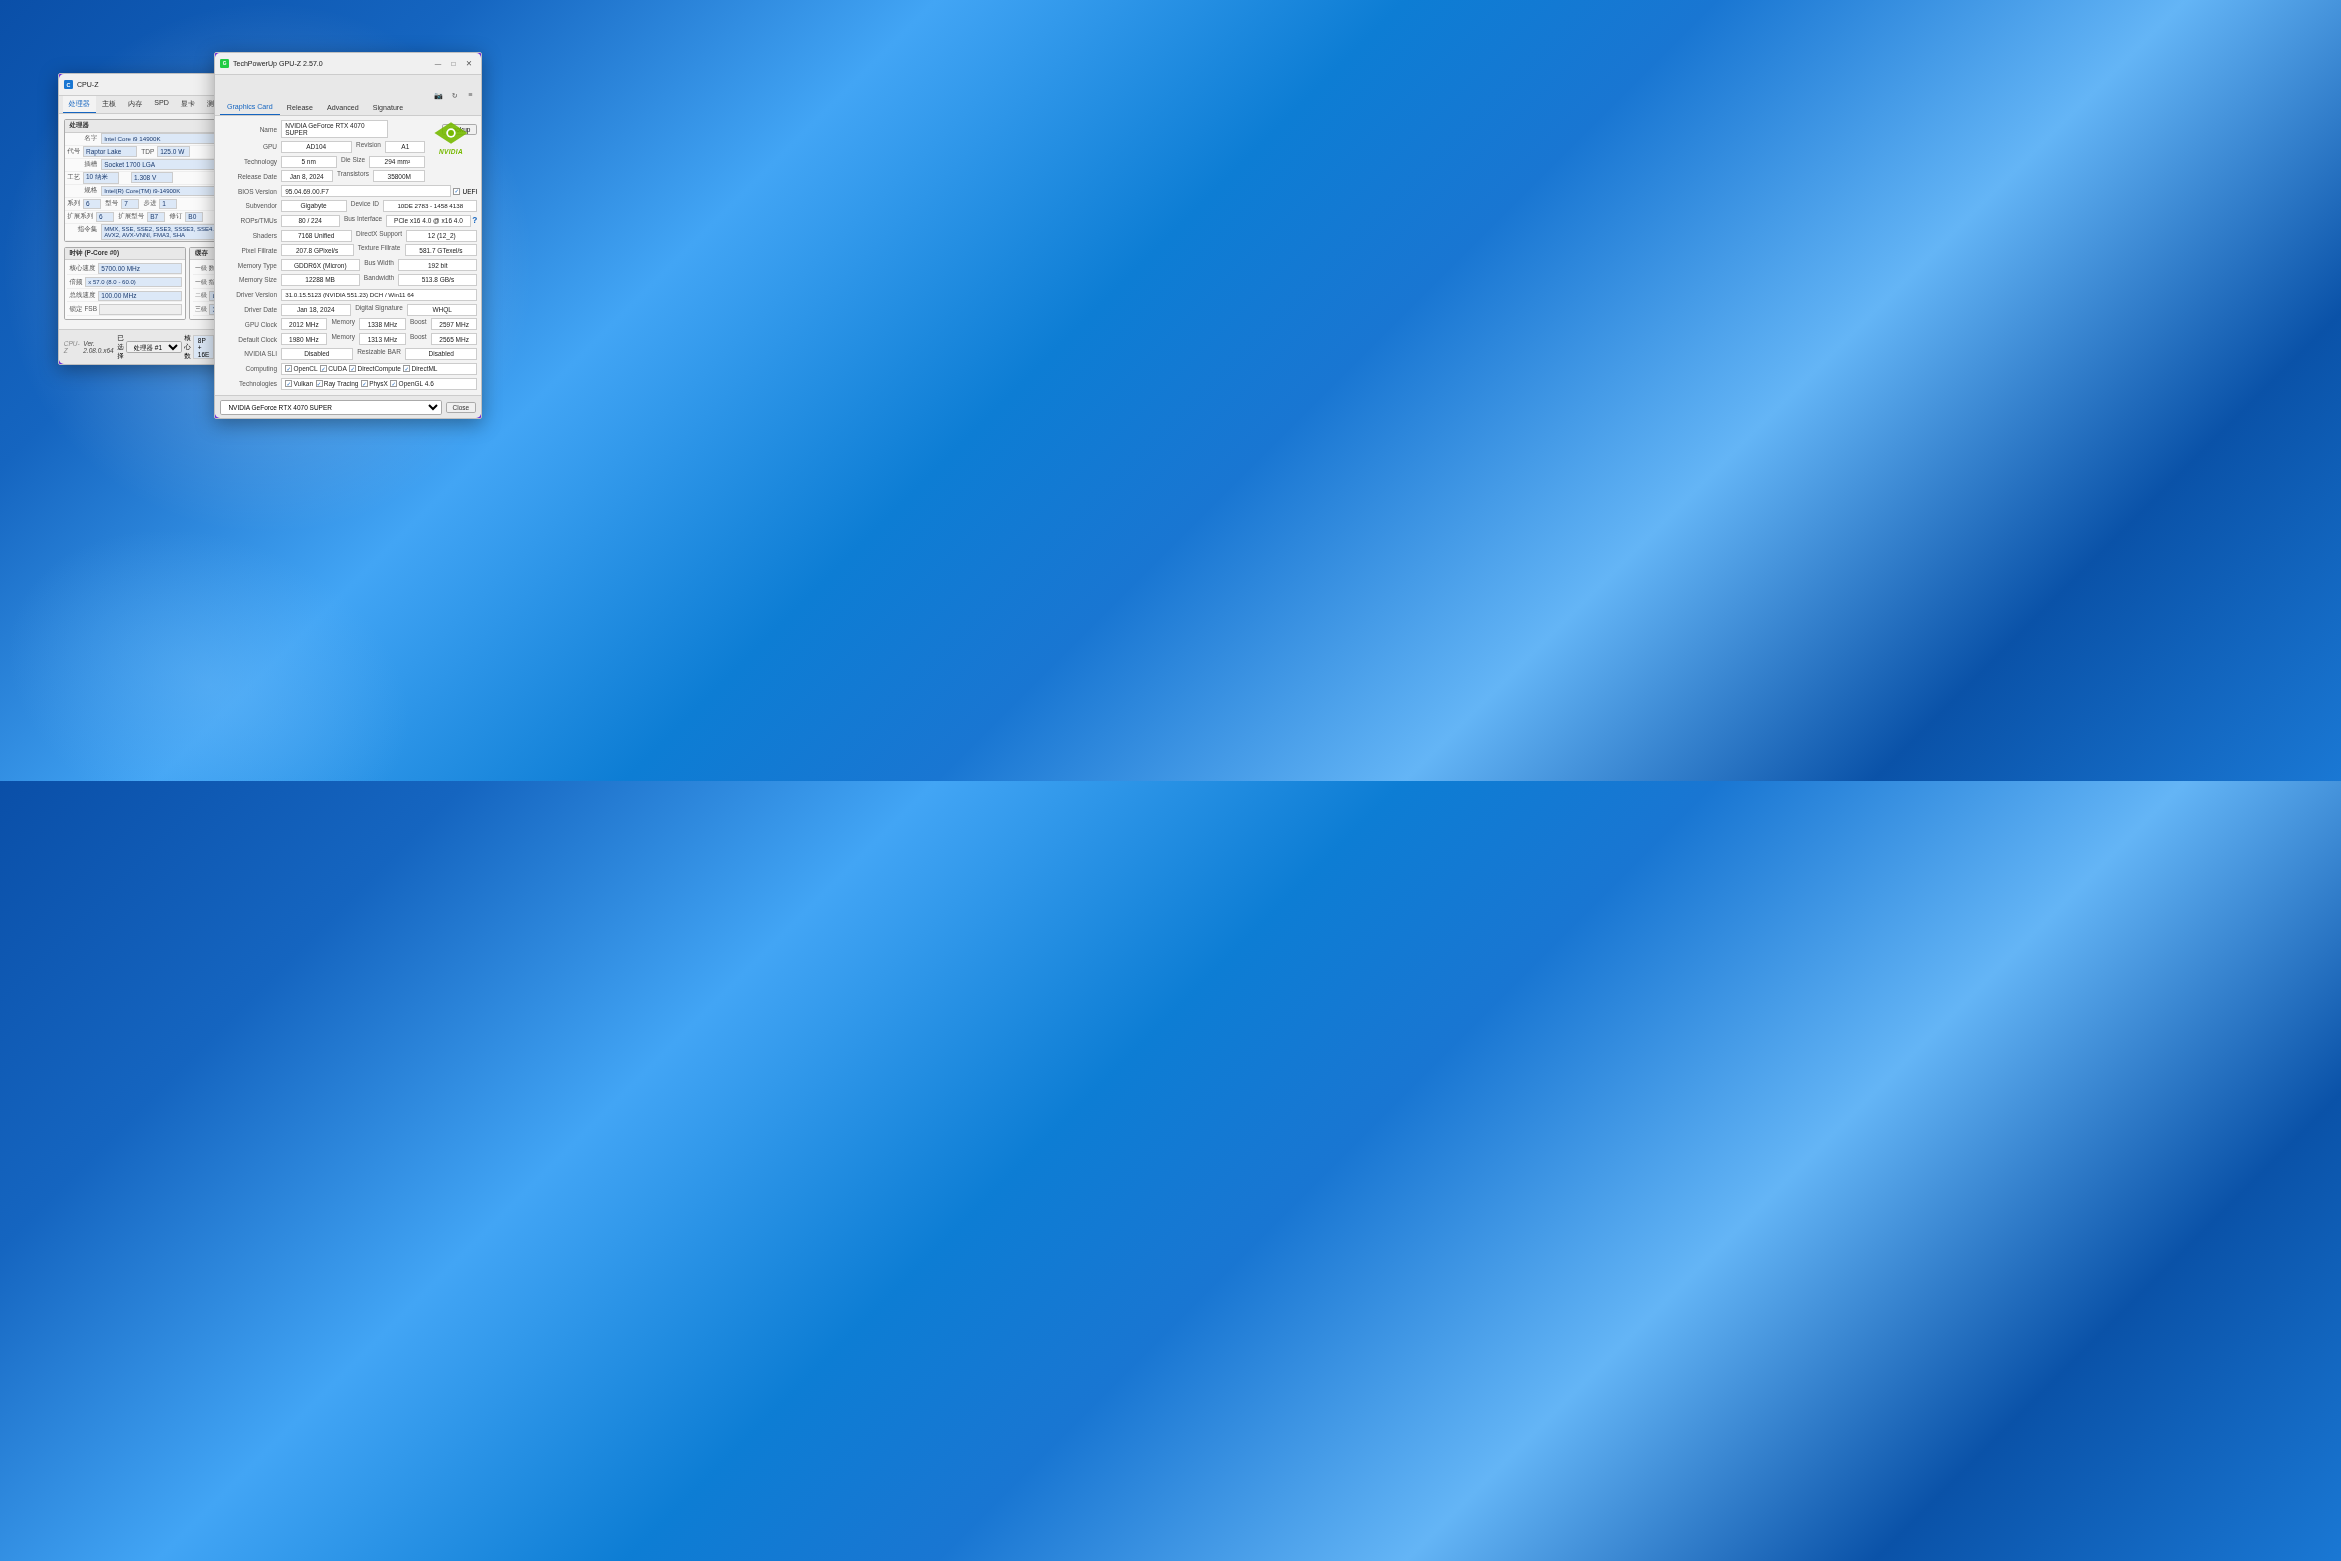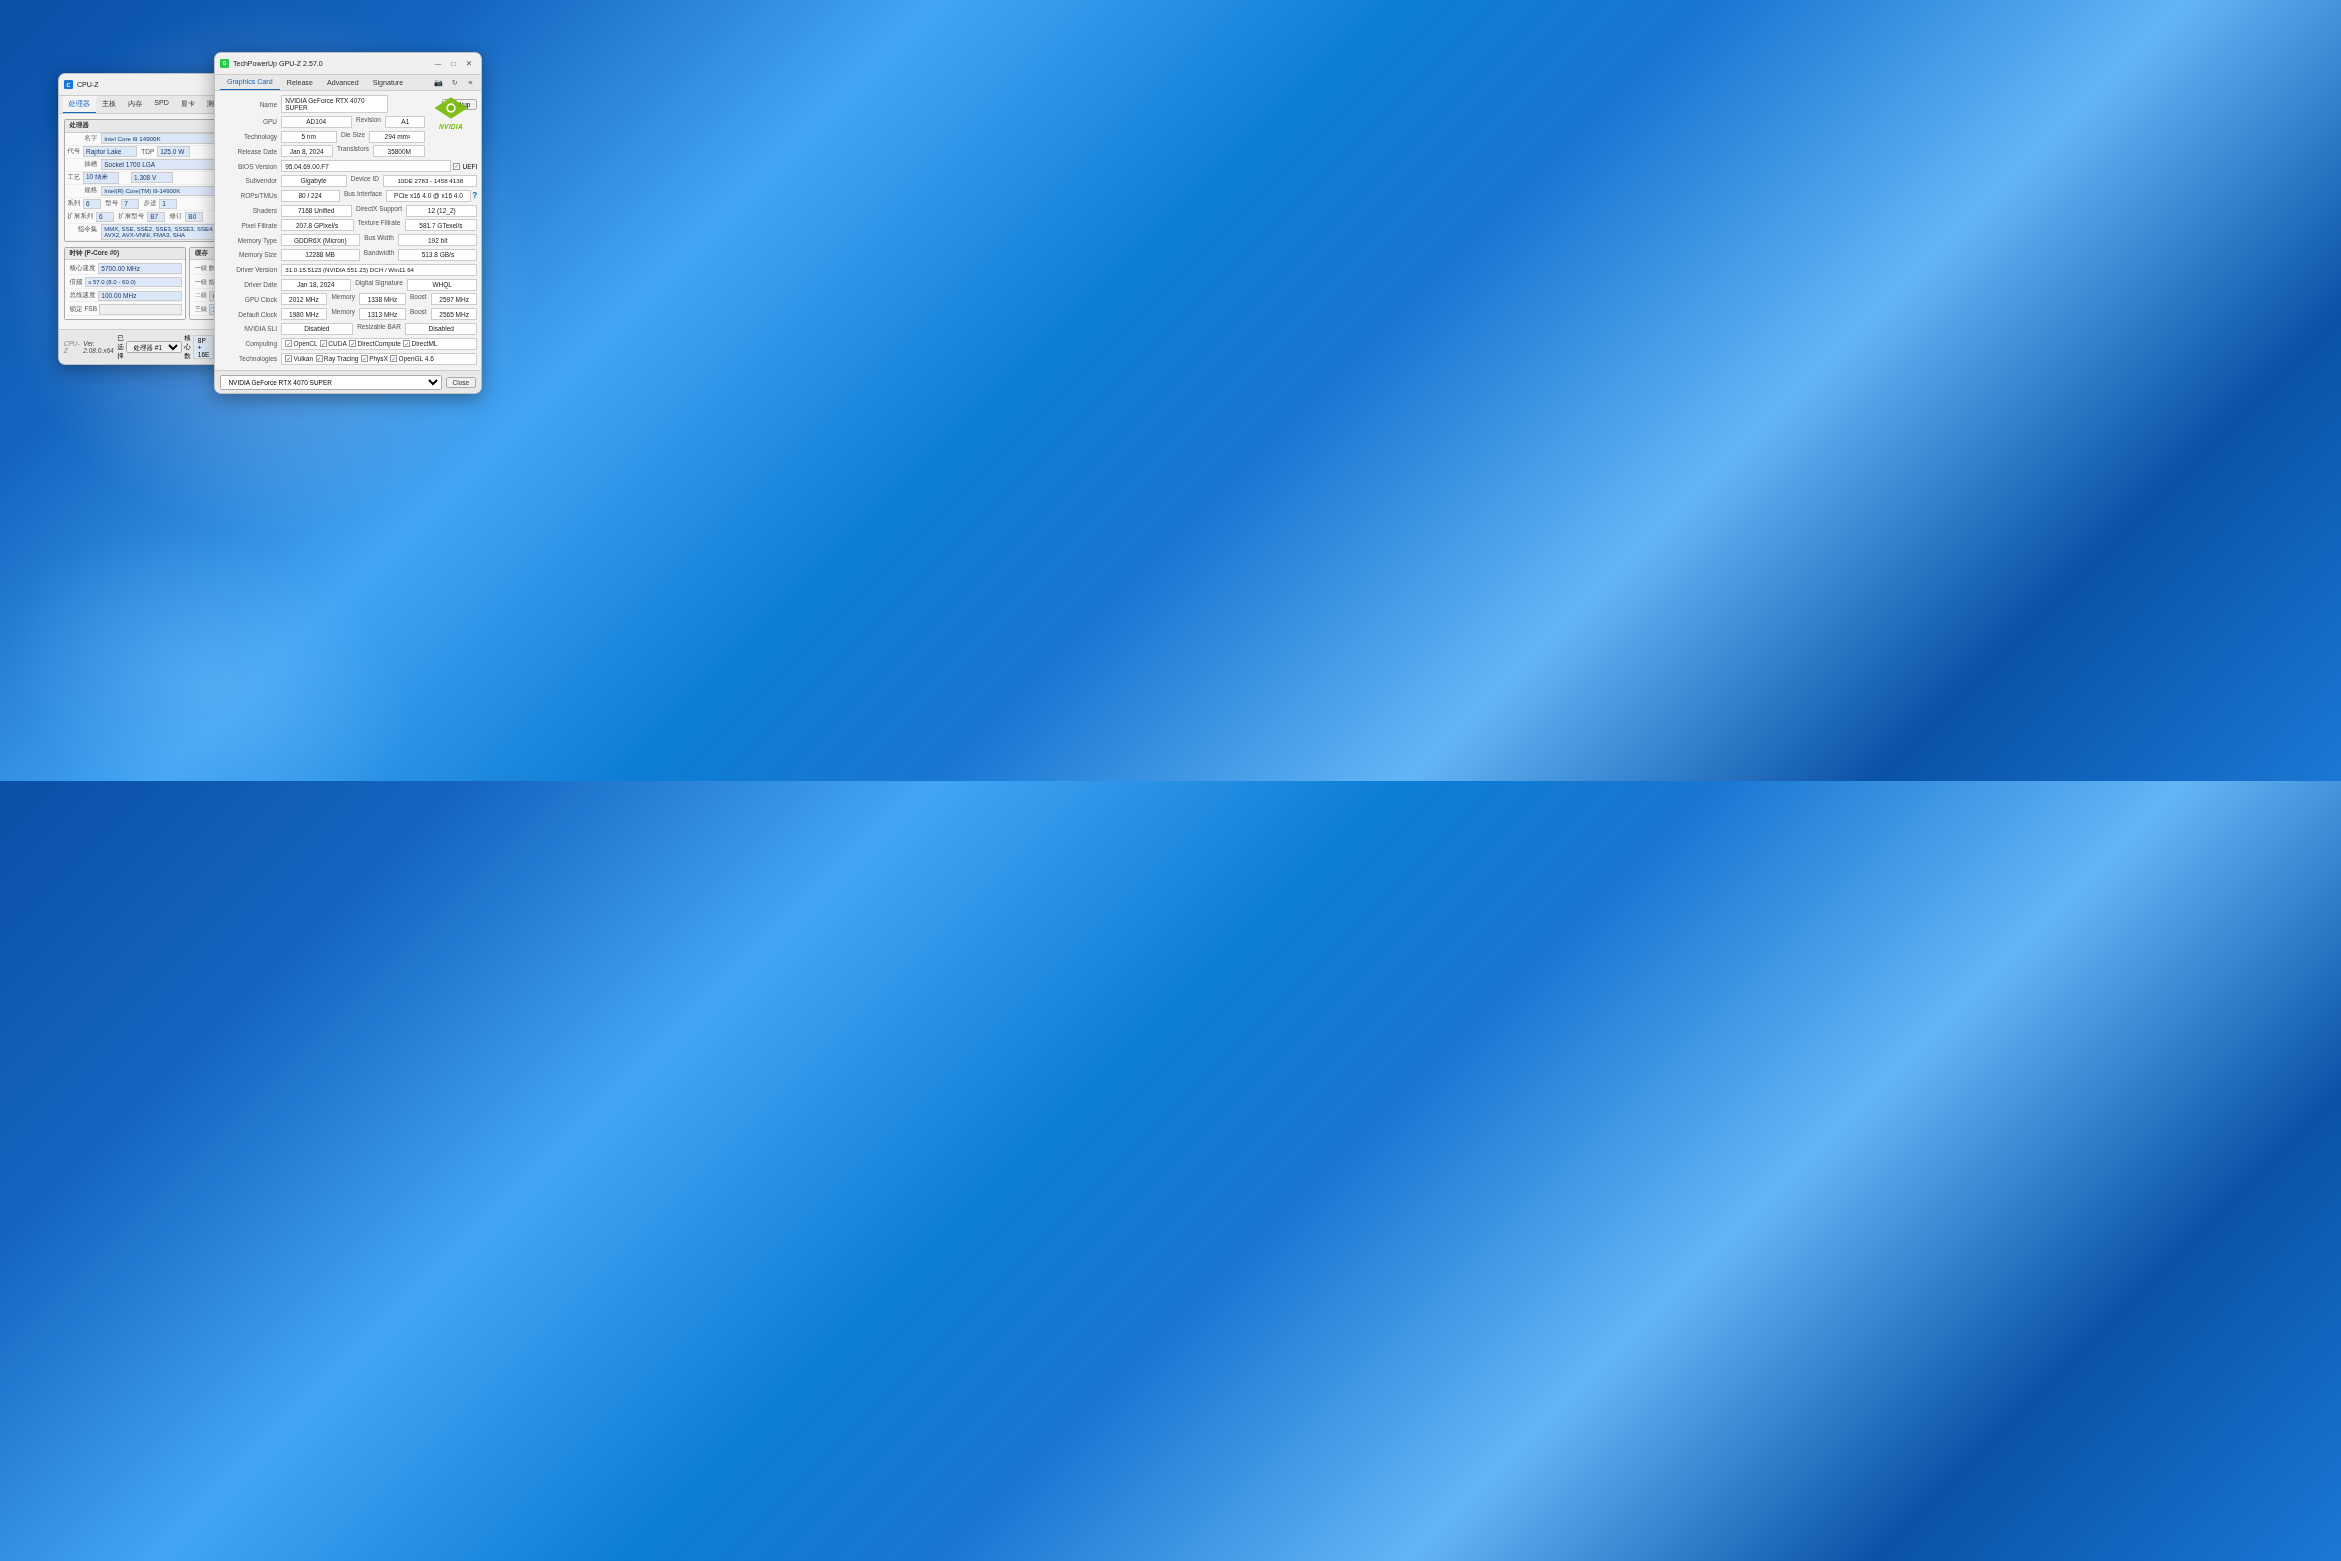--- a/index.html
+++ b/index.html
@@ -30,21 +30,21 @@
       background: radial-gradient(ellipse, rgba(255,255,255,0.2) 0%, transparent 60%);
       bottom: 0; left: 119px;
       border-radius: 50%;
     }
 
     
     .window {
       position: absolute;
       background: #6d28d9;
       border: 0.6px solid #c0c0c0;
-      border-radius: 7px;
+      border-radius: 2px;
       box-shadow: 0 4.8px 19px rgba(0,0,0,0.35);
       font-size: 7.1px;
     }
     .window-title {
       flex: 1;
       font-size: 7.1px;
       color: #1a1a1a;
       font-weight: 400;
     }
     .win-btn {
@@ -252,20 +252,21 @@
       background: #e8e8e8;
       border-bottom: 0.6px solid #ccc;
       padding: 0 4.8px;
       align-items: center;
     }
     .gpuz-tab {
       padding: 3px 7.1px;
       font-size: 7.1px;
       color: #333;
       cursor: pointer;
+      margin-top: 25px;
     }
     .gpuz-tab.active {
       border-bottom: 1.2px solid #1565c0;
       color: #1565c0;
     }
     .gpuz-tab-icons {
       margin-left: auto;
       display: flex;
       gap: 3.6px;
       align-items: center;

